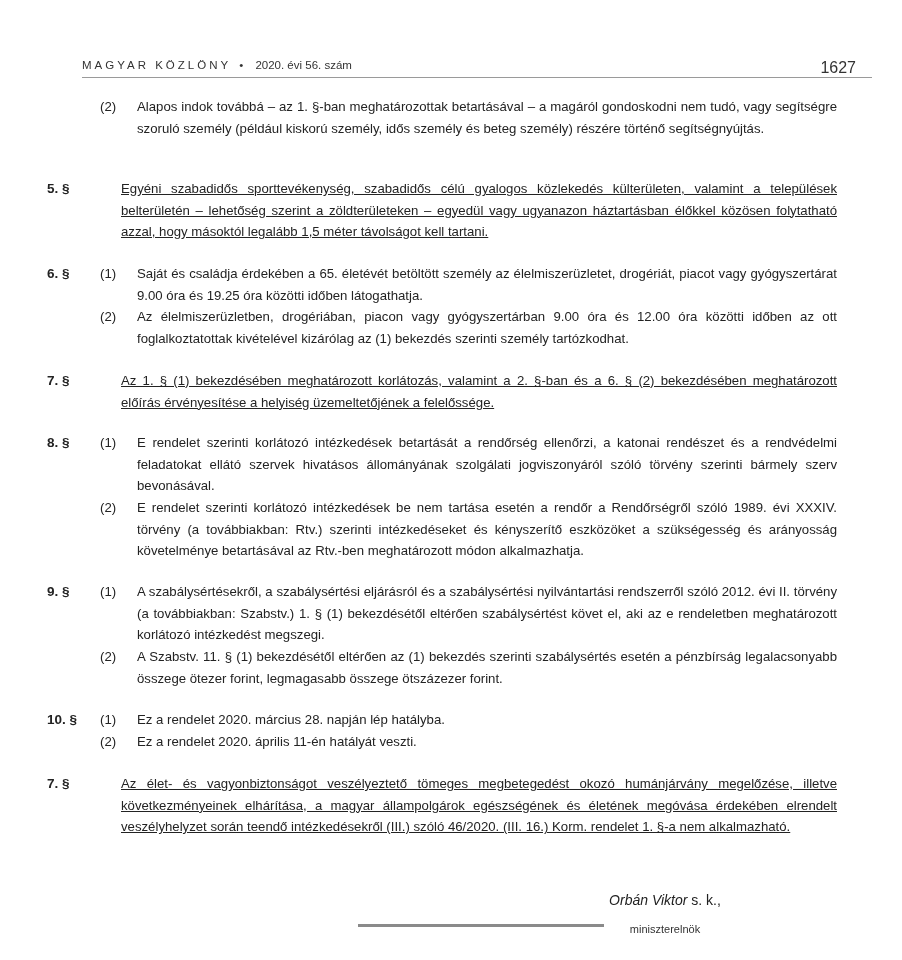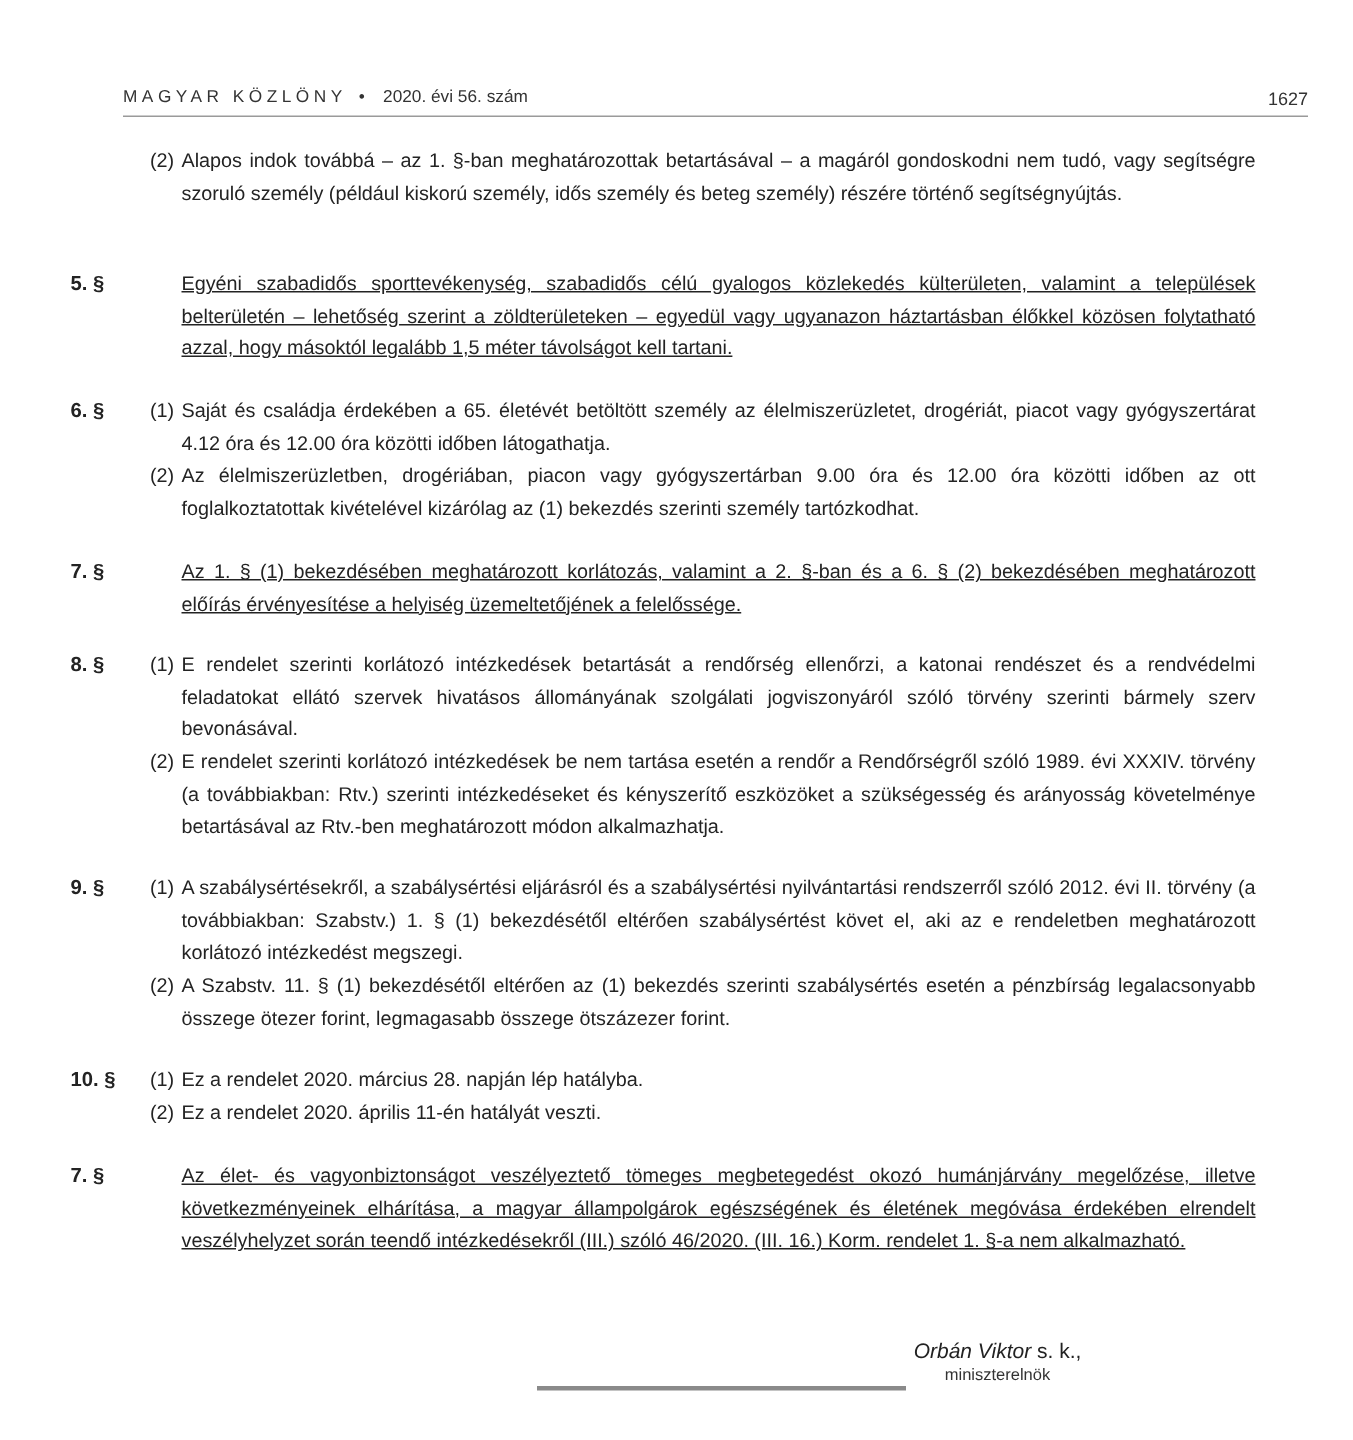--- a/index.html
+++ b/index.html
@@ -9,41 +9,41 @@
   }
   .header {
     position: absolute; left: 47px; top: 57px; width: 790px; height: 20px;
     border-bottom: 1px solid #9a9a9a;
     font-size: 11.5px;
     margin-left: 35px;
   }
   .hdr-title { position: absolute; left: 0; top: 2px; letter-spacing: 3px; color: #333; }
   .hdr-dot { margin: 0 6px 0 2px; letter-spacing: 0; }
   .hdr-issue { letter-spacing: 0; }
-  .hdr-page { position: absolute; right: 0; top: 2px; font-size: 12px; color: #333; }
+  .hdr-page { position: absolute; right: 16px; top: 2px; font-size: 16px; color: #333; }
 
   .body-text {
     position: absolute; left: 0; top: 0; width: 902px;
     font-size: 13.2px; line-height: 21.5px; color: #232323;
   }
   .para { position: absolute; left: 0; width: 902px; }
   .sec-num {
     position: absolute; left: 47px; font-weight: bold; font-size: 13.5px;
   }
   .sub { position: absolute; left: 100px; width: 737px; }
   .sub-num { position: absolute; left: 0; top: 0; }
-  .sub-text { margin-left: 21px; text-align: justify; text-align-last: left; display: block; }
+  .sub-text { margin-left: 37px; text-align: justify; text-align-last: left; display: block; }
   .plain { position: absolute; left: 121px; width: 716px; text-align: justify; text-align-last: left; text-decoration: underline; }
 
   .sig {
     position: absolute; left: 560px; top: 860px; width: 210px; text-align: center;
   }
   .sig-name { font-size: 14px; color: #222; margin-top: 32px; }
   .sig-name i { font-style: italic; }
-  .sig-title { font-size: 11px; color: #333; margin-top: 3px; }
+  .sig-title { font-size: 11px; color: #333; margin-top: 15px; }
   .bottom-rule {
     position: absolute; left: 358px; top: 924px; width: 246px; height: 3px; background: #8a8a8a;
   }
 </style>
 </head>
 <body>
 
 <div class="header">
   <span class="hdr-title">
     <span>MAGYAR KÖZLÖNY</span>
@@ -64,21 +64,21 @@
 
   <div class="para" style="top:178px">
     <span class="sec-num">5. §</span>
     <div class="plain">Egyéni szabadidős sporttevékenység, szabadidős célú gyalogos közlekedés külterületen, valamint a települések belterületén – lehetőség szerint a zöldterületeken – egyedül vagy ugyanazon háztartásban élőkkel közösen folytatható azzal, hogy másoktól legalább 1,5 méter távolságot kell tartani.</div>
   </div>
 
   <div class="para" style="top:263px">
     <span class="sec-num">6. §</span>
     <div class="sub" style="top:0">
       <span class="sub-num">(1)</span>
-      <span class="sub-text">Saját és családja érdekében a 65. életévét betöltött személy az élelmiszerüzletet, drogériát, piacot vagy gyógyszertárat 4.12 óra és 12.00 óra közötti időben látogathatja.</span>
+      <span class="sub-text">Saját és családja érdekében a 65. életévét betöltött személy az élelmiszerüzletet, drogériát, piacot vagy gyógyszertárat 9.00 óra és 19.25 óra közötti időben látogathatja.</span>
     </div>
     <div class="sub" style="top:43px">
       <span class="sub-num">(2)</span>
       <span class="sub-text">Az élelmiszerüzletben, drogériában, piacon vagy gyógyszertárban 9.00 óra és 12.00 óra közötti időben az ott foglalkoztatottak kivételével kizárólag az (1) bekezdés szerinti személy tartózkodhat.</span>
     </div>
   </div>
 
   <div class="para" style="top:370px">
     <span class="sec-num">7. §</span>
     <div class="plain">Az 1. § (1) bekezdésében meghatározott korlátozás, valamint a 2. §-ban és a 6. § (2) bekezdésében meghatározott előírás érvényesítése a helyiség üzemeltetőjének a felelőssége.</div>

